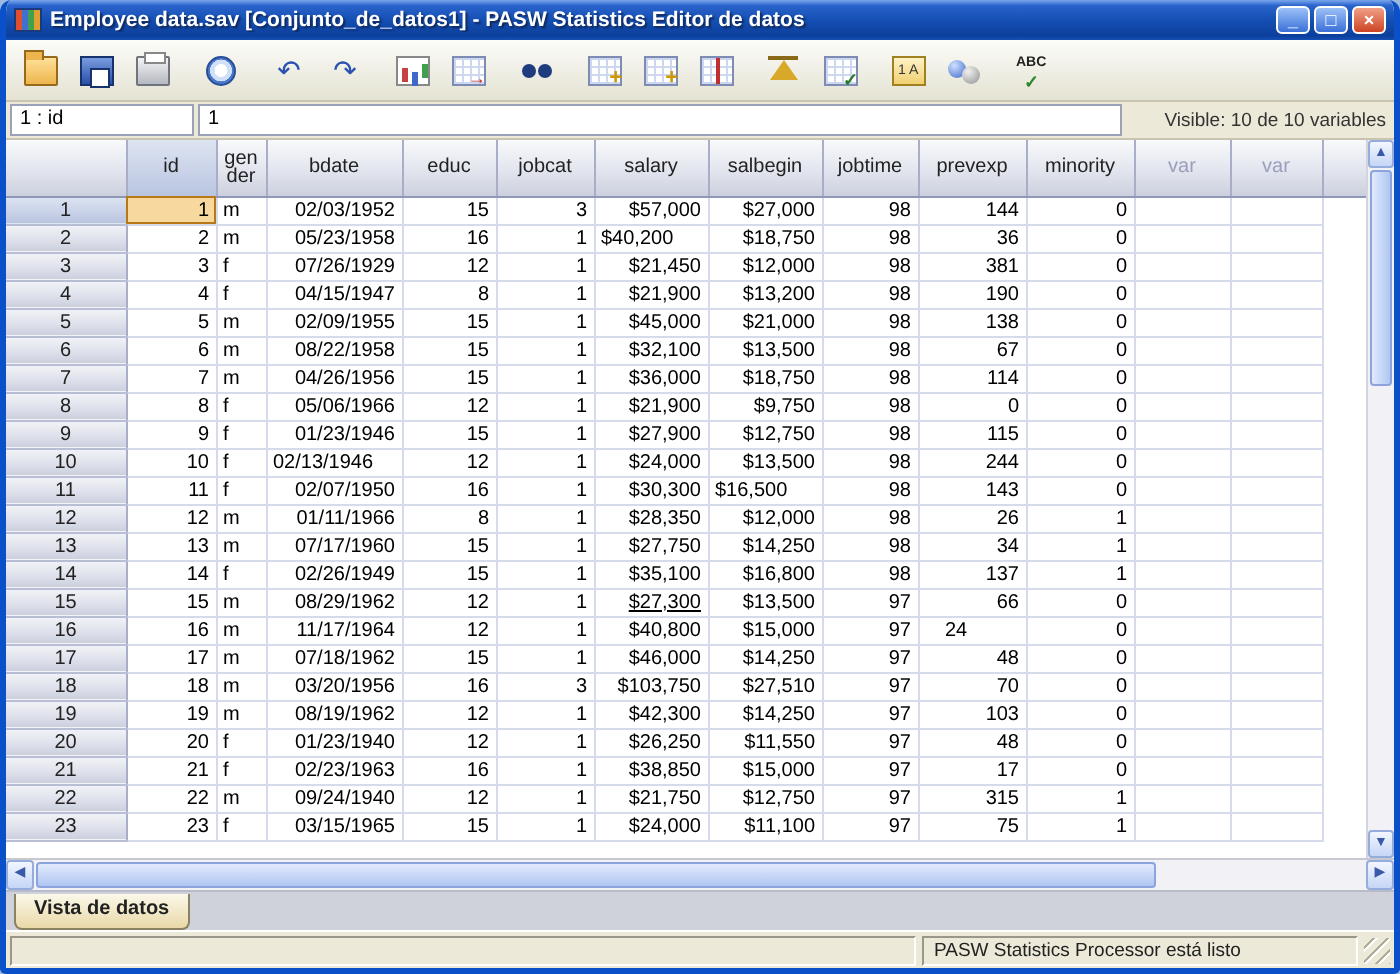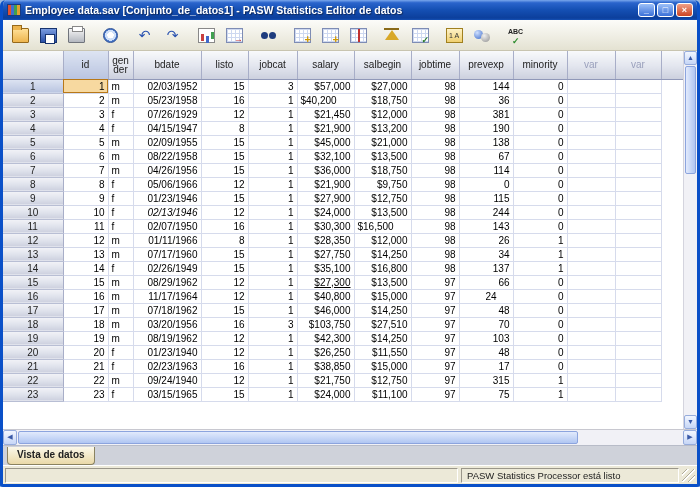--- a/index.html
+++ b/index.html
@@ -149,20 +149,25 @@
         <span class="ic ic-value-labels"></span>
       </div>
       <div class="tb-btn">
         <span class="ic ic-show-all-variables"></span>
       </div>
       <div class="tb-btn">
         <span class="ic ic-spell-check"></span>
       </div>
     </div>
 
+  <div class="cellref">
+    <div class="cellref-label">1 : id</div>
+    <div class="cellref-value">1</div>
+    <div class="visible-info">Visible: 10 de 10 variables</div>
+  </div>
 
   <div class="grid-area">
     <div class="grid-scroll">
       <table id="datagrid">
           <colgroup>
             <col style="width: 60px;">
             <col style="width: 45px;">
             <col style="width: 25px;">
             <col style="width: 68px;">
             <col style="width: 47px;">
@@ -175,21 +180,21 @@
             <col style="width: 48px;">
             <col style="width: 46px;">
             <col>
           </colgroup>
           <thead>
             <tr>
               <th></th>
               <th class="hl">id</th>
               <th class="wrap ">gender</th>
               <th>bdate</th>
-              <th>listo</th>
+              <th>educ</th>
               <th>jobcat</th>
               <th>salary</th>
               <th>salbegin</th>
               <th>jobtime</th>
               <th>prevexp</th>
               <th>minority</th>
               <th class="var-col ">var</th>
               <th class="var-col ">var</th>
               <th class="filler"></th>
             </tr>
@@ -336,21 +341,21 @@
               <td style="text-align: right;">115</td>
               <td style="text-align: right;">0</td>
               <td style="text-align: left;"></td>
               <td style="text-align: left;"></td>
               <td class="filler"></td>
             </tr>
             <tr>
               <th>10</th>
               <td style="text-align: right;">10</td>
               <td style="text-align: left;">f</td>
-              <td style="text-align: right; font-style: italic;">02/13/1946</td>
+              <td style="">02/13/1946</td>
               <td style="text-align: right;">12</td>
               <td style="text-align: right;">1</td>
               <td style="text-align: right;">$24,000</td>
               <td style="text-align: right;">$13,500</td>
               <td style="text-align: right;">98</td>
               <td style="text-align: right;">244</td>
               <td style="text-align: right;">0</td>
               <td style="text-align: left;"></td>
               <td style="text-align: left;"></td>
               <td class="filler"></td>
@@ -438,21 +443,21 @@
             <tr>
               <th>16</th>
               <td style="text-align: right;">16</td>
               <td style="text-align: left;">m</td>
               <td style="text-align: right;">11/17/1964</td>
               <td style="text-align: right;">12</td>
               <td style="text-align: right;">1</td>
               <td style="text-align: right;">$40,800</td>
               <td style="text-align: right;">$15,000</td>
               <td style="text-align: right;">97</td>
-              <td style="text-align: center; padding-left: 13px;">24</td>
+              <td style="text-align: left; padding-left: 13px;">24</td>
               <td style="text-align: right;">0</td>
               <td style="text-align: left;"></td>
               <td style="text-align: left;"></td>
               <td class="filler"></td>
             </tr>
             <tr>
               <th>17</th>
               <td style="text-align: right;">17</td>
               <td style="text-align: left;">m</td>
               <td style="text-align: right;">07/18/1962</td>

